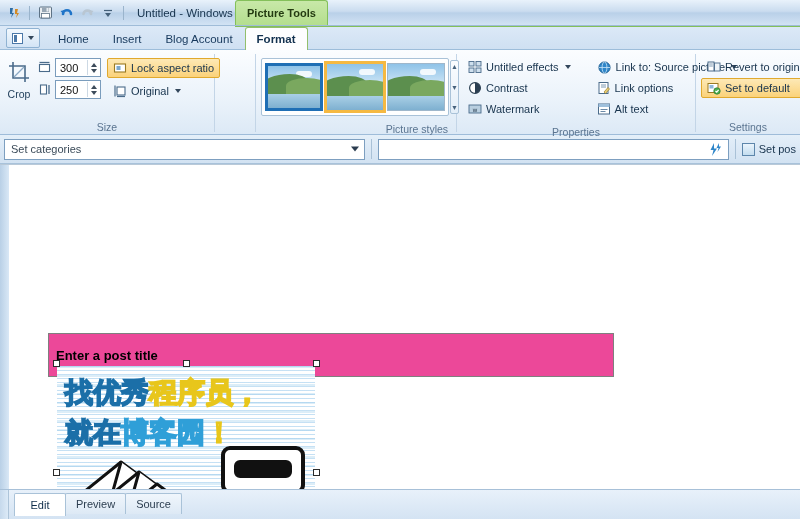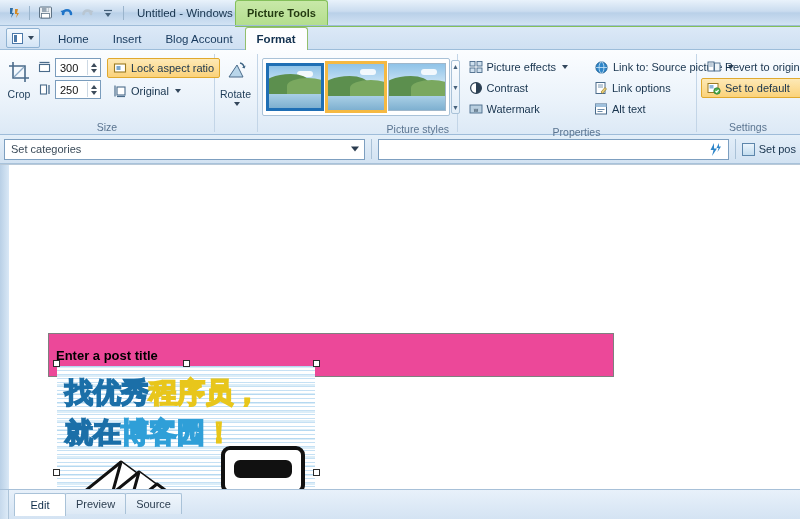--- a/index.html
+++ b/index.html
@@ -368,31 +368,20 @@
             <span class="caret"></span>
           </div>
         </div>
       </div>
       <div class="group-label">Size</div>
     </div>
 
     <div class="group-sep"></div>
 
     <div class="group" style="width:42px;">
-      <div class="group-body" style="justify-content:center;">
-        <div class="bigbtn">
-          <svg width="26" height="26" viewBox="0 0 26 26">
-            <path d="M6 18 L14 6 L20 18 Z" fill="#b9d6ea" stroke="#4a6b8a" stroke-width="1"></path>
-            <path d="M17 4 a5 5 0 0 1 4 5" stroke="#3f6584" stroke-width="1.4" fill="none"></path>
-            <path d="M21.6 9.6 L19 8.4 L22.6 6.6 Z" fill="#3f6584"></path>
-          </svg>
-          <div class="lbl">Rotate</div>
-          <div class="caret" style="margin-top:2px;"></div>
-        </div>
-      </div>
       <div class="group-label">&nbsp;</div>
     </div>
 
     <div class="group-sep"></div>
 
     <div class="group" style="width:200px;">
       <div class="group-body" style="align-items:center;padding-top:8px;">
         <div class="gallery">
           <div class="thumb blue">
             <div class="cloud"></div>
@@ -427,21 +416,21 @@
     <div class="group" style="width:238px;">
       <div class="group-body">
         <div class="propcol">
           <div class="smallbtn">
             <svg width="14" height="14" viewBox="0 0 14 14">
               <rect x="1" y="1.5" width="5" height="4.5" fill="#cfe0ee" stroke="#4a6b8a" stroke-width=".9"></rect>
               <rect x="8" y="1.5" width="5" height="4.5" fill="#cfe0ee" stroke="#4a6b8a" stroke-width=".9"></rect>
               <rect x="1" y="8" width="5" height="4.5" fill="#cfe0ee" stroke="#4a6b8a" stroke-width=".9"></rect>
               <rect x="8" y="8" width="5" height="4.5" fill="#cfe0ee" stroke="#4a6b8a" stroke-width=".9"></rect>
             </svg>
-            <span>Picture effects</span>
+            <span>Untitled effects</span>
             <span class="caret"></span>
           </div>
           <div class="smallbtn">
             <svg width="14" height="14" viewBox="0 0 14 14">
               <circle cx="7" cy="7" r="5.4" fill="#fff" stroke="#2b3f52" stroke-width="1.2"></circle>
               <path d="M7 1.6 A5.4 5.4 0 0 1 7 12.4 Z" fill="#2b3f52"></path>
             </svg>
             <span>Contrast</span>
           </div>
           <div class="smallbtn">

